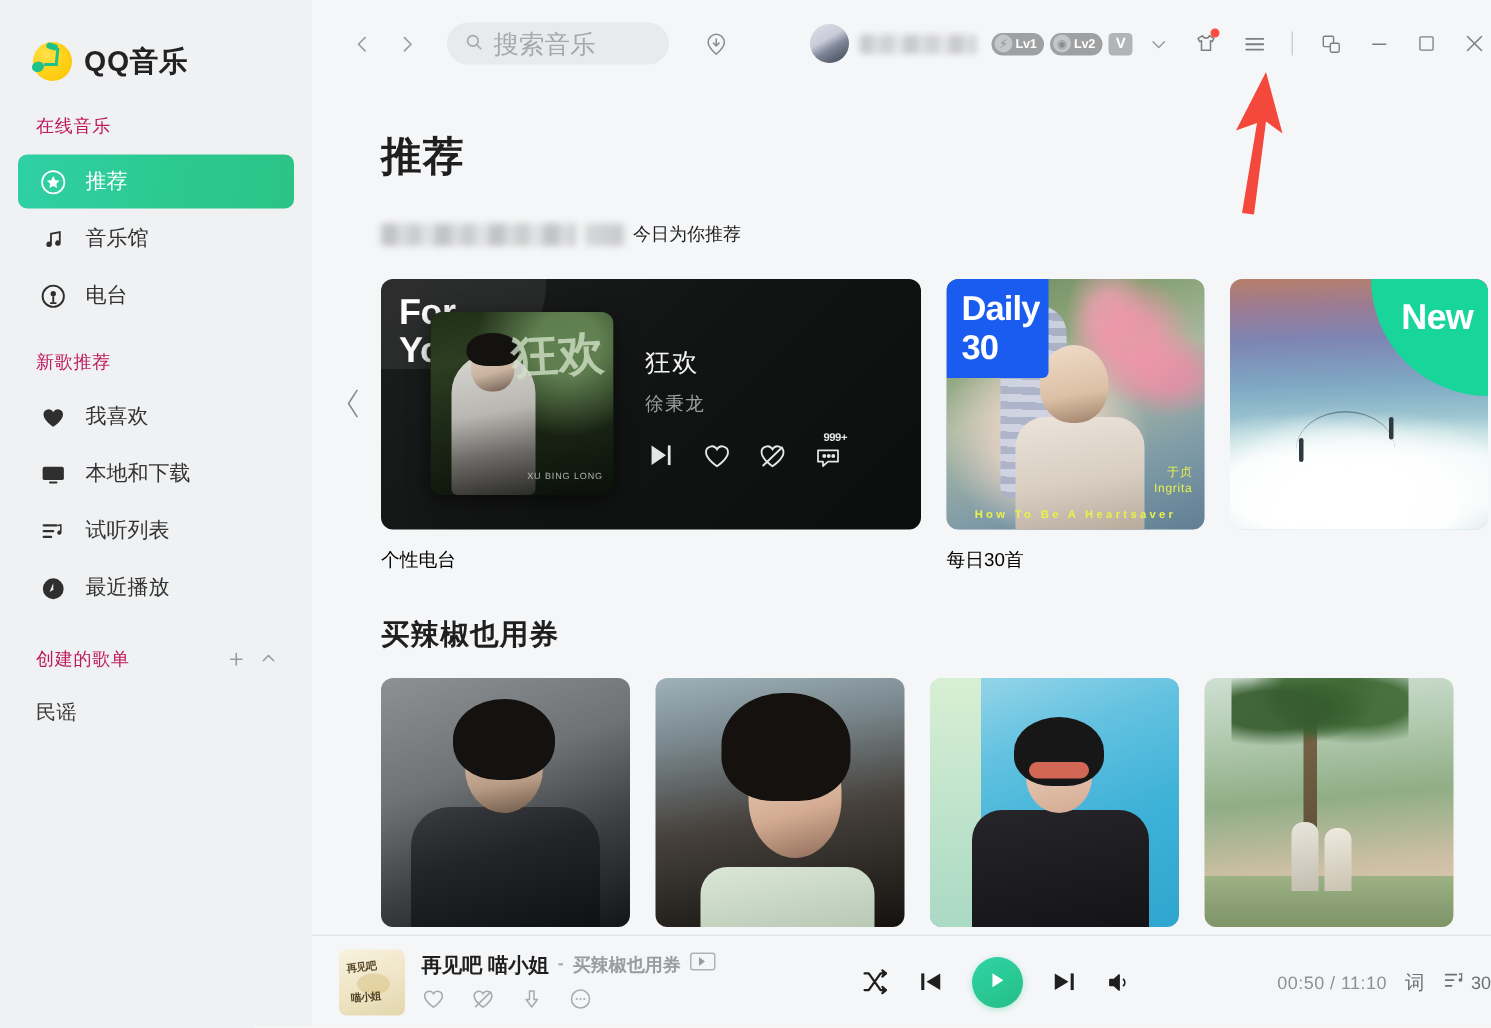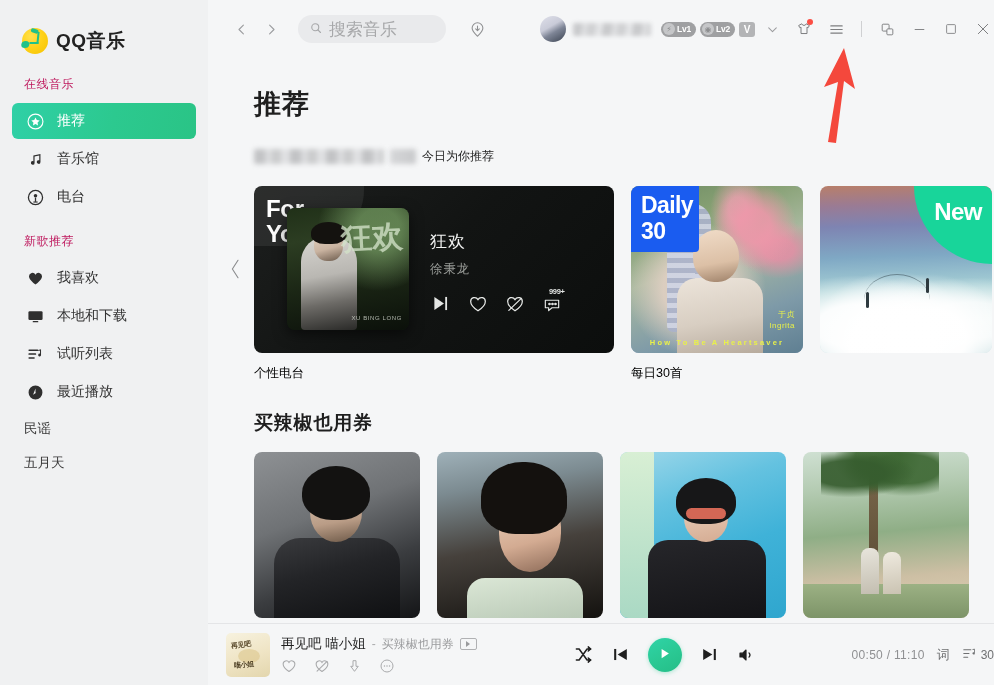--- a/index.html
+++ b/index.html
@@ -282,21 +282,21 @@
   .np-cover { width:44px; height:44px; border-radius:5px; flex:0 0 44px; overflow:hidden;
     position:relative; background:linear-gradient(160deg,#f7f2df,#efe4c4 55%,#e3d6ad); cursor:pointer; }
   .np-cover .t1 { position:absolute; left:5px; top:7px; color:#5a4a2c; font-size:7px;
     font-weight:bold; letter-spacing:-.4px; transform:rotate(-7deg); }
   .np-cover .t2 { position:absolute; left:8px; bottom:7px; color:#4b3d22; font-size:7px;
     font-weight:bold; letter-spacing:-.4px; transform:rotate(-5deg); }
   .np-cover .blob { position:absolute; left:12px; top:16px; width:22px; height:14px;
     background:rgba(220,198,140,.6); border-radius:50%; }
 
   .np-meta { margin-left:11px; display:flex; flex-direction:column; gap:5px; }
-  .np-line1 { display:flex; align-items:center; gap:6px; }
+  .np-line1 { display:flex; gap:6px;font-weight:bold; }
   .np-title { font-size:13.5px; color:#1f1f1f; cursor:pointer; }
   .np-dash { color:#a9aaac; font-size:12px; }
   .np-artist { font-size:12px; color:#9a9b9d; cursor:pointer; }
   .np-mv { width:17px; height:12px; border:1.2px solid #b0b1b3; border-radius:2px;
     display:flex; align-items:center; justify-content:center; cursor:pointer; }
   .np-mv i { width:0; height:0; border-left:4px solid #9a9b9d; border-top:3px solid transparent;
     border-bottom:3px solid transparent; display:block; }
   .np-line2 { display:flex; align-items:center; gap:17px; color:#a9aaac; }
   .np-ic { cursor:pointer; display:flex; align-items:center; justify-content:center; }
 
@@ -401,26 +401,36 @@
     <div class="nav-item">
       <span class="nav-icon">
         <svg width="17" height="17" viewBox="0 0 24 24" fill="#2f2f2f">
             <path d="M12 2.2A9.8 9.8 0 1 0 21.8 12 9.8 9.8 0 0 0 12 2.2zm.9 10.3L8.6 15 12 6.5v6z"></path>
           </svg>
       </span>
       <span>最近播放</span>
     </div>
 
 
+    <div class="nav-group-title with-actions">
+      <span class="ttl">创建的歌单</span>
+      <span class="grp-act">
+        <svg width="13" height="13" viewBox="0 0 24 24" stroke="#9a9b9d" stroke-width="2" stroke-linecap="round">
+            <path d="M12 5v14M5 12h14"></path>
+          </svg>
+      </span>
+      <span class="grp-act">
+        <svg width="12" height="12" viewBox="0 0 24 24" fill="none" stroke="#9a9b9d" stroke-width="2" stroke-linecap="round" stroke-linejoin="round">
+            <path d="M5 15l7-7 7 7"></path>
+          </svg>
+      </span>
+    </div>
 
     <div class="pl-item">
       <span>民谣</span>
-    </div>
-    <div class="pl-item">
-      <span>五月天</span>
     </div>
   </aside>
 
   <section class="main">
 
     <div class="topbar">
       <div class="navbtn">
         <svg width="15" height="15" viewBox="0 0 24 24" fill="none" stroke="currentColor" stroke-width="1.8" stroke-linecap="round" stroke-linejoin="round">
             <path d="M15 5l-7 7 7 7"></path>
           </svg>

